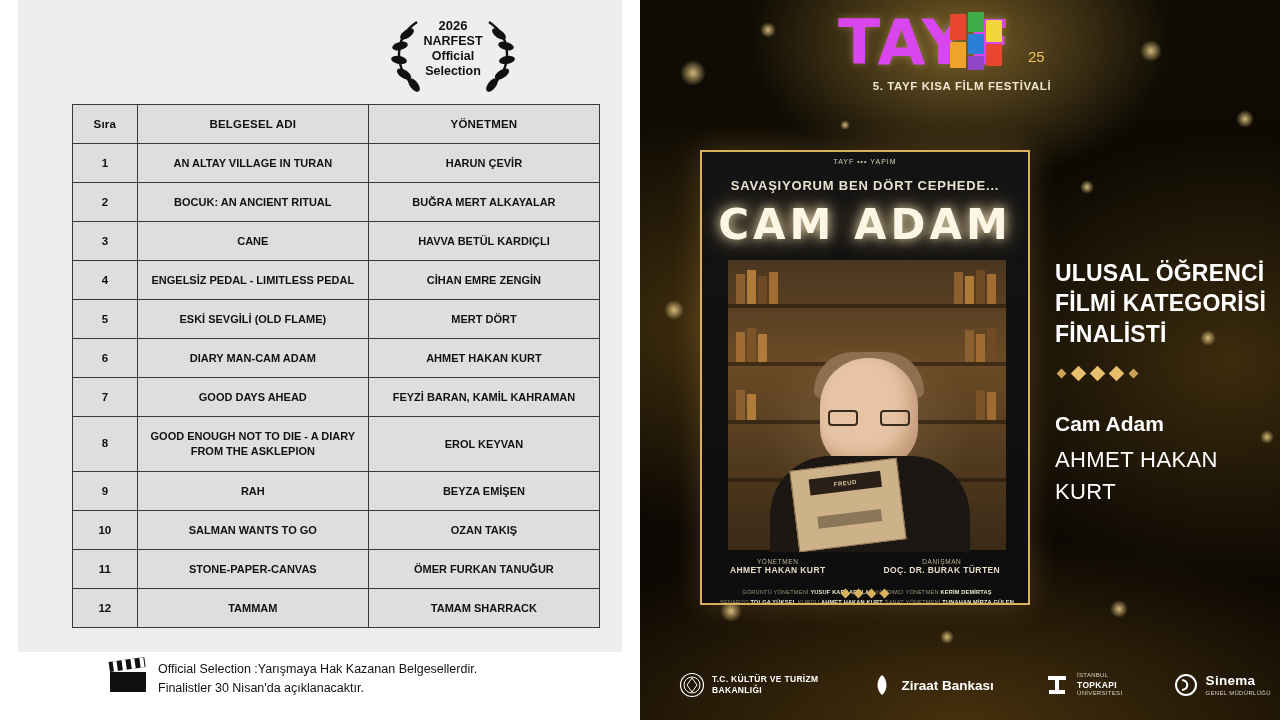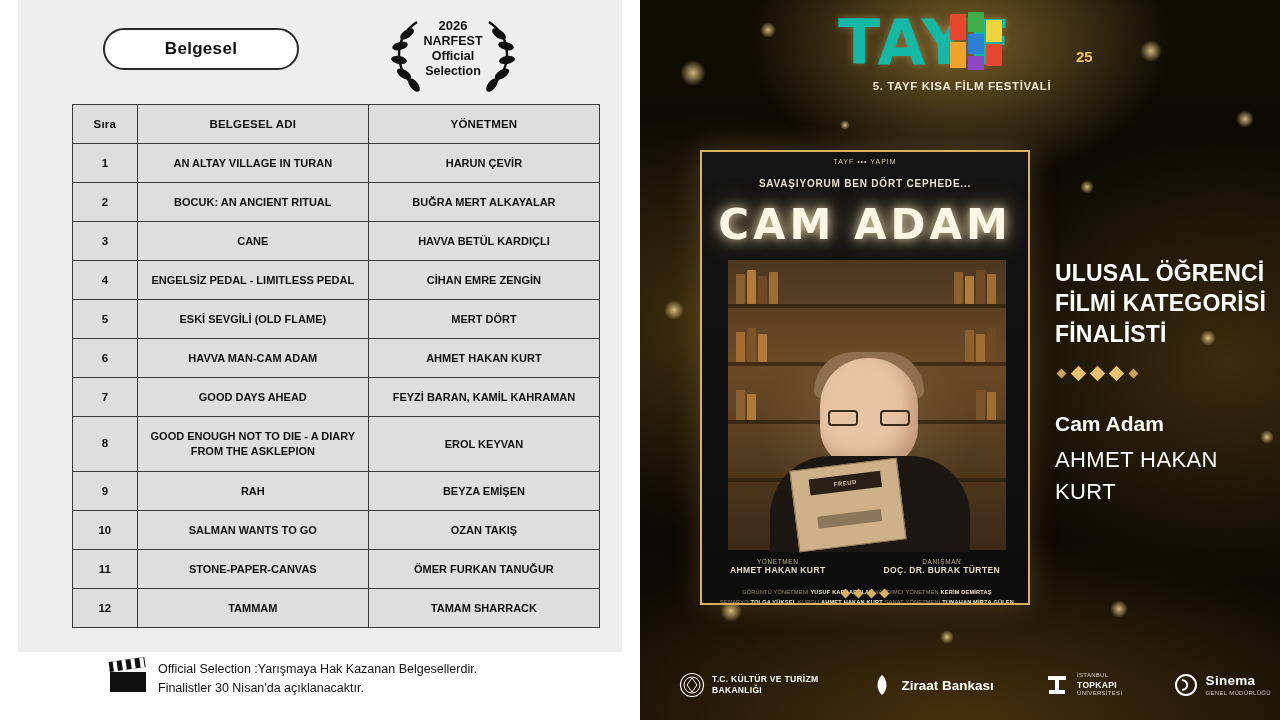--- a/index.html
+++ b/index.html
@@ -107,51 +107,51 @@
   .sparkles { position: absolute; inset: 0; opacity: .85; }
   .sp { position: absolute; background: radial-gradient(circle, rgba(255,225,150,.95), rgba(255,200,80,0) 70%); border-radius: 50%; }
 
   
   .tayf {
     position: absolute; left: 192px; top: 8px; width: 260px; height: 86px;
   }
   .tayf .word {
     font-family: "DejaVu Sans", sans-serif;
     font-size: 62px; font-weight: bold; letter-spacing: 2px;
-    color: #14b8a6; line-height: 1;
+    color: #d946ef; line-height: 1;
     position: absolute; left: 6px; top: 4px;
     text-shadow: 0 0 8px rgba(255,220,140,.35);
   }
   .tayf .blocks { position: absolute; left: 118px; top: 4px; width: 74px; height: 60px; }
   .tayf .blocks i { position: absolute; width: 16px; border-radius: 1px; }
   .tayf .sub {
     position: absolute; left: 0; top: 72px; width: 260px; text-align: center;
     color: #efe6cf; font-size: 11.5px; font-weight: bold; letter-spacing: .6px;
   }
   .tayf .num {
     position: absolute; left: 196px; top: 40px; color: #f0c35a;
-    font-size: 15px; font-weight: bold; margin-left: 48px;
+    font-size: 15px; font-weight: normal;
   }
 
   
   .poster {
     position: absolute; left: 60px; top: 150px;
     width: 330px; height: 455px;
     background: linear-gradient(180deg,#141414,#0d0d0d);
     border: 2px solid #d9b15c;
     box-shadow: 0 0 28px rgba(255,200,110,.20);
     overflow: hidden;
   }
   .poster .ptop {
     position: absolute; top: 6px; left: 0; width: 100%; text-align: center;
     color: #d8cdb4; font-size: 7px; letter-spacing: 1px;
   }
   .poster .tagline {
     position: absolute; top: 26px; left: 0; width: 100%; text-align: center;
-    color: #e8e2d2; font-size: 10px; letter-spacing: .8px; font-weight: bold;
+    color: #e8e2d2; font-size: 13px; letter-spacing: .8px; font-weight: bold;
   }
   .poster .ptitle {
     position: absolute; top: 48px; left: 0; width: 100%; text-align: center;
     color: #fdf6e4; font-size: 42px; font-weight: bold; letter-spacing: 4px;
     font-family: "DejaVu Sans", sans-serif;
     text-shadow: 0 0 12px rgba(255,240,200,.85), 0 0 26px rgba(255,210,130,.55);
   }
   .poster .art {
     position: absolute; left: 26px; top: 108px; width: 278px; height: 290px;
     background:
@@ -235,23 +235,20 @@
   .sp-item .big { font-size: 13.5px; font-weight: bold; }
 </style>
 </head>
 <body>
 
 <div class="page">
 
   <div class="left">
     <div class="left-inner"></div>
 
-    <div class="badge-pill">
-      <span>Belgesel</span>
-    </div>
 
     <div class="laurel">
       <svg width="160" height="92" viewBox="0 0 160 92">
         <g stroke="#111" stroke-width="2.4" fill="none">
           <path d="M44 14 C20 30 20 62 44 80"></path>
           <path d="M116 14 C140 30 140 62 116 80"></path>
         </g>
         <g fill="#111">
           <ellipse cx="34" cy="26" rx="8" ry="4" transform="rotate(-35 34 26)"></ellipse>
           <ellipse cx="27" cy="38" rx="8" ry="4" transform="rotate(-15 27 38)"></ellipse>
@@ -302,21 +299,21 @@
           <td class="col-name">ENGELSİZ PEDAL - LIMITLESS PEDAL</td>
           <td class="col-dir">CİHAN EMRE ZENGİN</td>
         </tr>
         <tr>
           <td class="col-no">5</td>
           <td class="col-name">ESKİ SEVGİLİ (OLD FLAME)</td>
           <td class="col-dir">MERT DÖRT</td>
         </tr>
         <tr>
           <td class="col-no">6</td>
-          <td class="col-name">HAVVA MAN-CAM ADAM</td>
+          <td class="col-name">DIARY MAN-CAM ADAM</td>
           <td class="col-dir">AHMET HAKAN KURT</td>
         </tr>
         <tr>
           <td class="col-no">7</td>
           <td class="col-name">GOOD DAYS AHEAD</td>
           <td class="col-dir">FEYZİ BARAN, KAMİL KAHRAMAN</td>
         </tr>
         <tr class="tall">
           <td class="col-no">8</td>
           <td class="col-name">GOOD ENOUGH NOT TO DIE - A DIARY FROM THE ASKLEPION</td>

